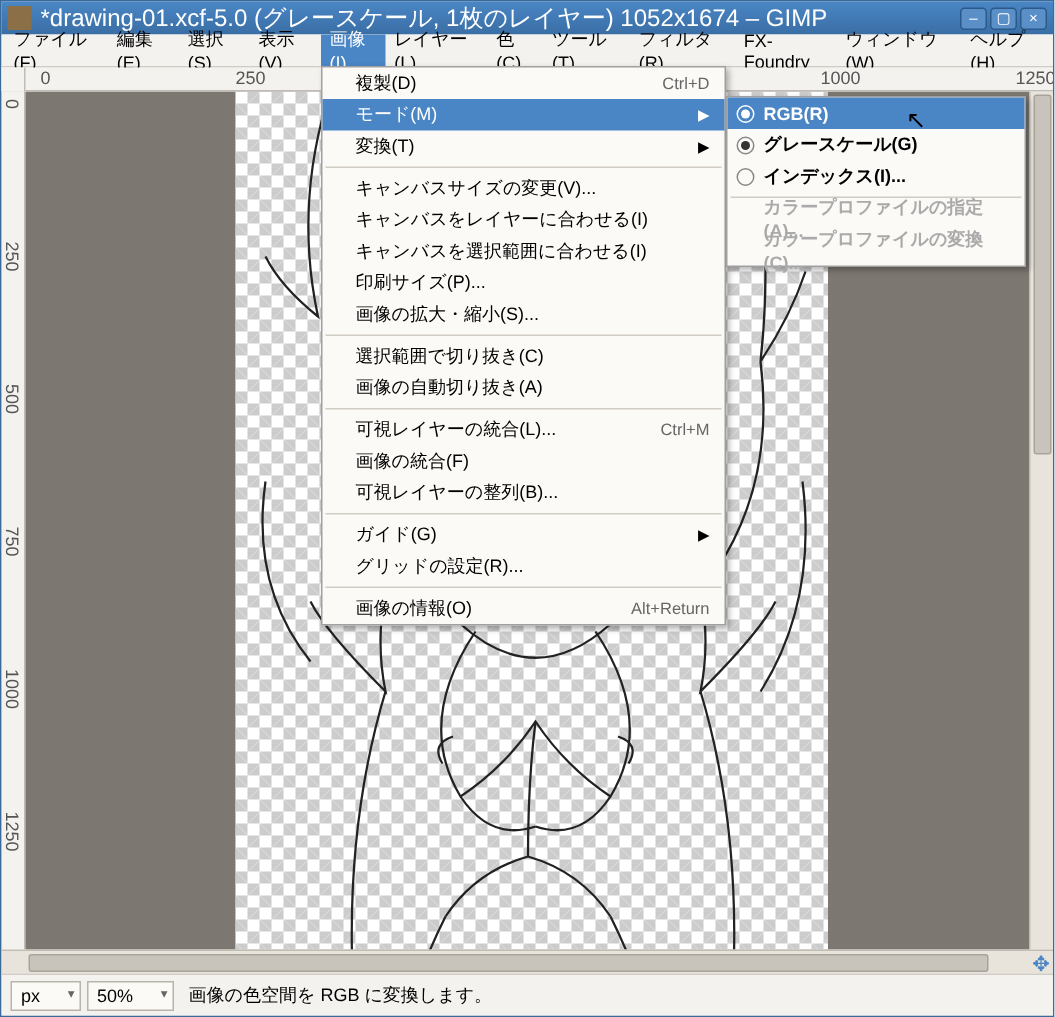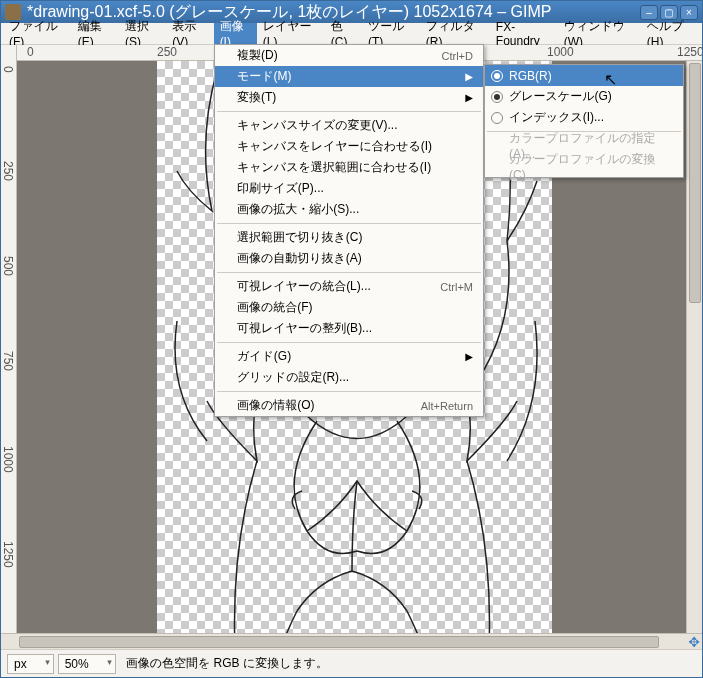--- a/index.html
+++ b/index.html
@@ -36,21 +36,21 @@
 .statusbar .combo { border:1px solid #b8b4ac; background:#fcfaf6; padding:2px 26px 2px 6px; position:relative; }
 .statusbar .combo::after { content:"▾"; position:absolute; right:3px; top:2px; font-size:9px; color:#666; }
 .statusbar .statustext { flex:1; padding-left:6px; }
 .dropdown { position:absolute; left:214px; top:44px; width:270px; background:#fcfaf6; border:1px solid #a0a0a0; box-shadow:2px 2px 4px rgba(0,0,0,0.3); z-index:10; }
 .dropdown .ditem { height:21px; display:flex; align-items:center; padding:0 10px 0 22px; cursor:pointer; position:relative;gap:17px; }
 .dropdown .ditem.highlight { background:#4a86c5; color:#ffffff; }
 .dropdown .ditem .label { flex:1; }
 .dropdown .ditem .accel { color:#666; font-size:11px; }
 .dropdown .ditem .arrow { font-size:10px; }
 .dropdown .sep { height:1px; background:#d0ccc4; margin:3px 2px; }
-.submenu { position:absolute; left:484px; top:64px; width:200px; background:#fcfaf6; border:1px solid #a0a0a0; box-shadow:2px 2px 4px rgba(0,0,0,0.3); z-index:11; }
+.submenu { position:absolute; left:484px; top:64px; width:200px; background:#fcfaf6; border:1px solid #a0a0a0; box-shadow:2px 2px 4px rgba(0,0,0,0.3); z-index:11;font-weight:bold; }
 .submenu .sitem { height:21px; display:flex; align-items:center; padding:0 10px 0 6px; cursor:pointer; }
 .submenu .sitem.highlight { background:#4a86c5; color:#fff; }
 .submenu .sitem.disabled { color:#aaa; }
 .submenu .sitem .radio { width:12px; height:12px; border-radius:50%; border:1px solid #888; margin-right:6px; display:flex; align-items:center; justify-content:center; }
 .submenu .sitem.highlight .radio { border-color:#fff; }
 .submenu .sitem .radio.sel::after { content:""; width:6px; height:6px; border-radius:50%; background:#333; }
 .submenu .sitem.highlight .radio.sel::after { background:#fff; }
 .submenu .sitem .slabel { flex:1; }
 .submenu .sitem.disabled .radio { visibility:hidden; }
 .submenu .sep { height:1px; background:#d0ccc4; margin:3px 2px; }

